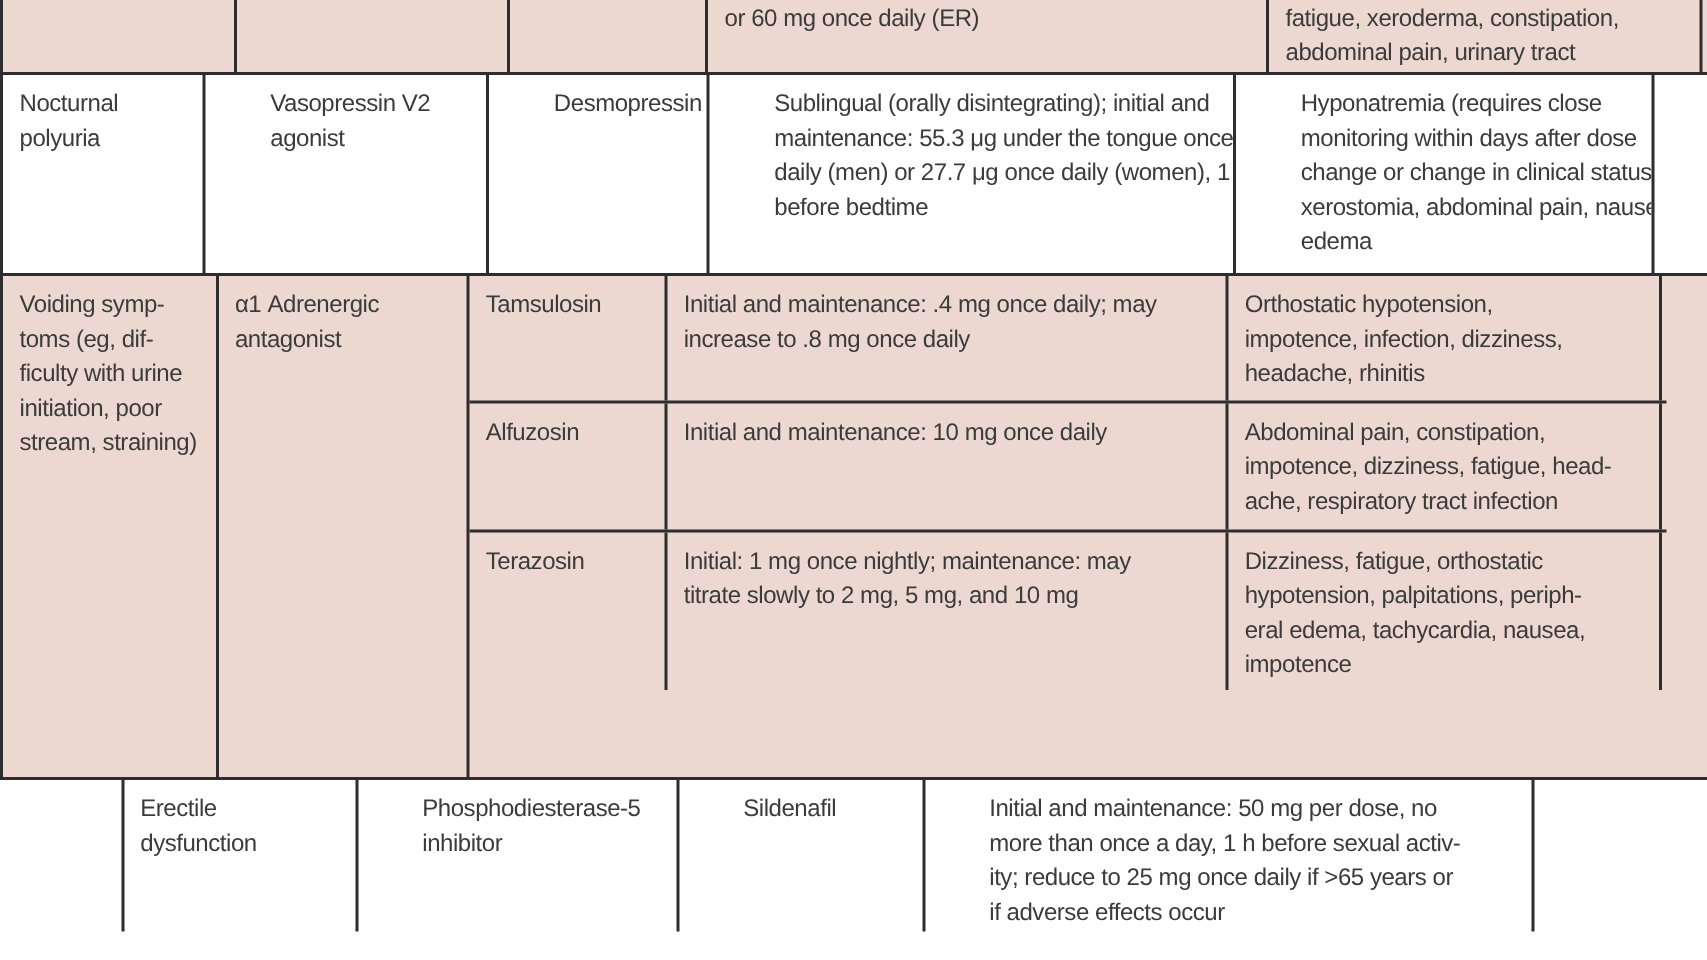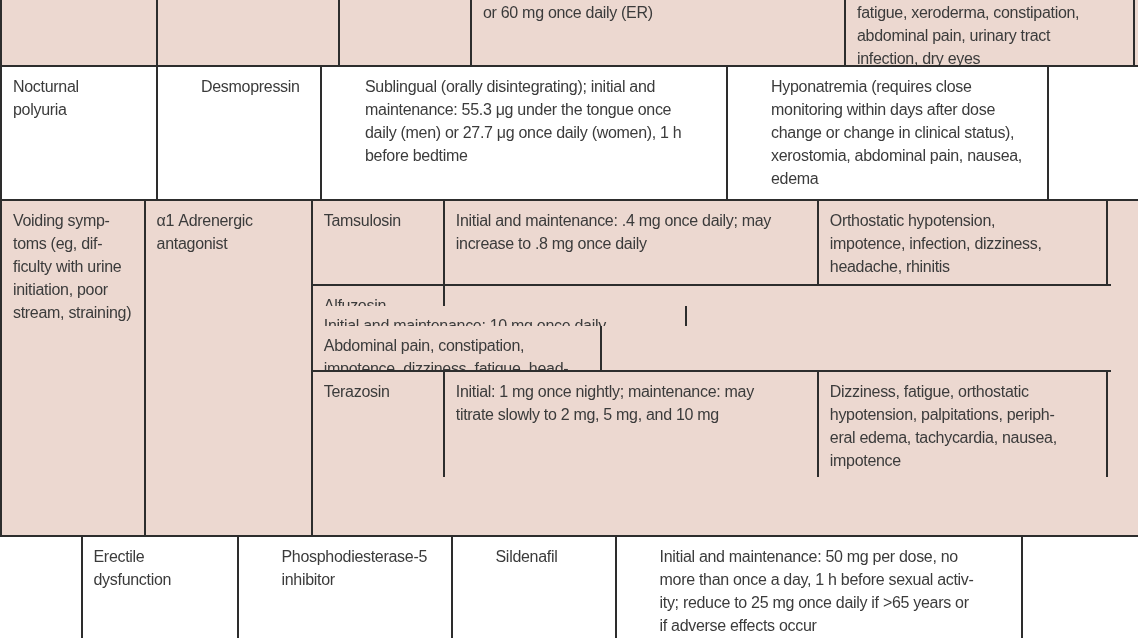--- a/index.html
+++ b/index.html
@@ -15,21 +15,21 @@
     letter-spacing: -0.3px;
     color: #3b3b3b;
     background: #ffffff;
   }
 
   .row { display: flex; box-sizing: border-box; width: 1138px; }
   .row.bt { border-top: 2px solid #2d2d2d; }
   .row.pink { background: #ecd8d0; }
   .row.white { background: #ffffff; gap: 32px; }
 
-  .rA { height: 65px; }
+  .rA { height: 48px; }
   .rB { height: 134px; }
   .rC { height: 336px; }
   .rD { height: 103px; justify-content: center; }
 
   .cell {
     box-sizing: border-box;
     border-right: 2px solid #2d2d2d;
     padding: 8px 10px 0 11px;
     white-space: pre;
     overflow: hidden;
@@ -41,21 +41,21 @@
   .c5 { width: 289px; }
   .c6 { width: 3px; border-right: none; padding: 0; }
 
   .crop-top { padding-top: 1px; }
 
   .group-col { width: 910px; display: flex; flex-direction: column; box-sizing: border-box; }
   .subrow { display: flex; box-sizing: border-box; width: 798px; }
   .subrow.bt { border-top: 2px solid #2d2d2d; }
   .sr1 { height: 83px; }
   .sr2 { height: 58px; }
-  .sr3 { height: 86px; flex-direction: column; }
+  .sr3 { height: 86px; }
   .sr4 { height: 107px; }
 </style>
 </head>
 <body>
 
 <div class="tbl">
 
   <div class="row pink rA">
     <div class="cell c1 crop-top"></div>
     <div class="cell c2 crop-top"></div>
@@ -63,20 +63,22 @@
     <div class="cell c4 crop-top">or 60 mg once daily (ER)</div>
     <div class="cell c5 crop-top">fatigue, xeroderma, constipation,
 abdominal pain, urinary tract
 infection, dry eyes</div>
     <div class="cell c6"></div>
   </div>
 
   <div class="row white bt rB">
     <div class="cell c1">Nocturnal
 polyuria</div>
+    <div class="cell c2">Vasopressin V2
+agonist</div>
     <div class="cell c3">Desmopressin</div>
     <div class="cell c4">Sublingual (orally disintegrating); initial and
 maintenance: 55.3 μg under the tongue once
 daily (men) or 27.7 μg once daily (women), 1 h
 before bedtime</div>
     <div class="cell c5">Hyponatremia (requires close
 monitoring within days after dose
 change or change in clinical status),
 xerostomia, abdominal pain, nausea,
 edema</div>

